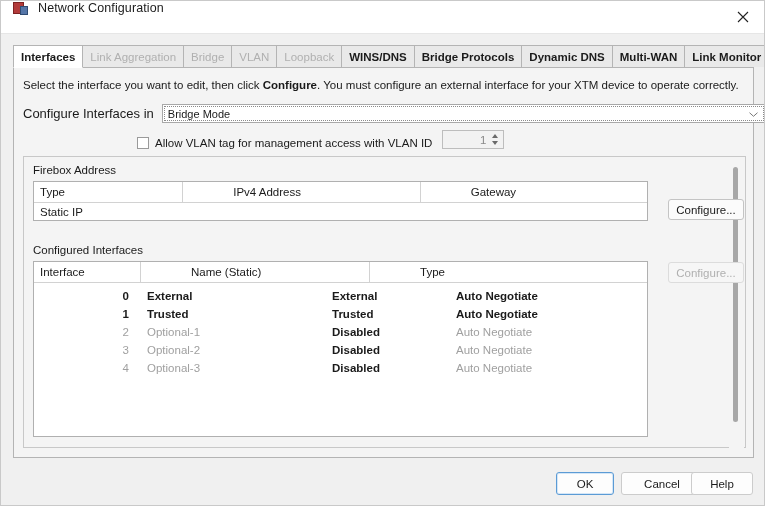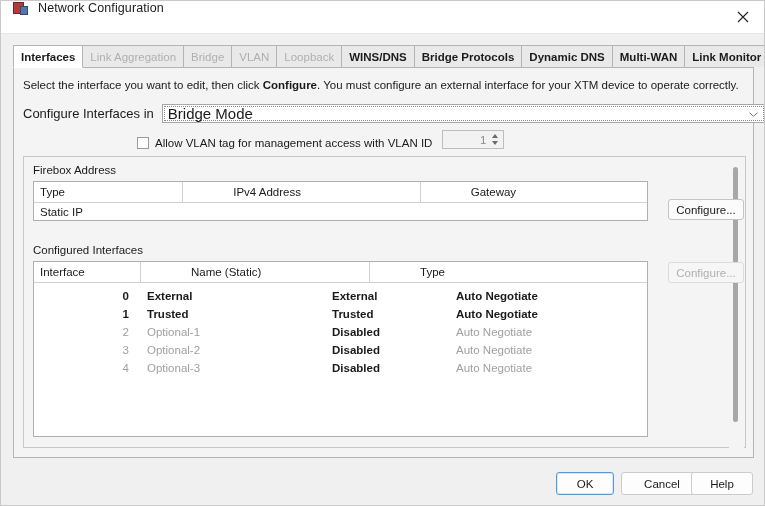--- a/index.html
+++ b/index.html
@@ -151,21 +151,21 @@
     align-items: center;
     cursor: default;
   }
   .combo .focus-ring {
     position: absolute;
     left: 1px; top: 1px; right: 1px; bottom: 1px;
     border: 1px dotted #8a8a8a;
     pointer-events: none;
   }
   .combo .combo-val {
-    font-size: 15px;
+    font-size: 11px;
     color: #1a1a1a;
     padding-left: 5px;
     position: relative;
     z-index: 2;
   }
   .combo .chev {
     position: absolute;
     right: 7px; top: 50%;
     margin-top: -2px;
     width: 9px; height: 5px;

